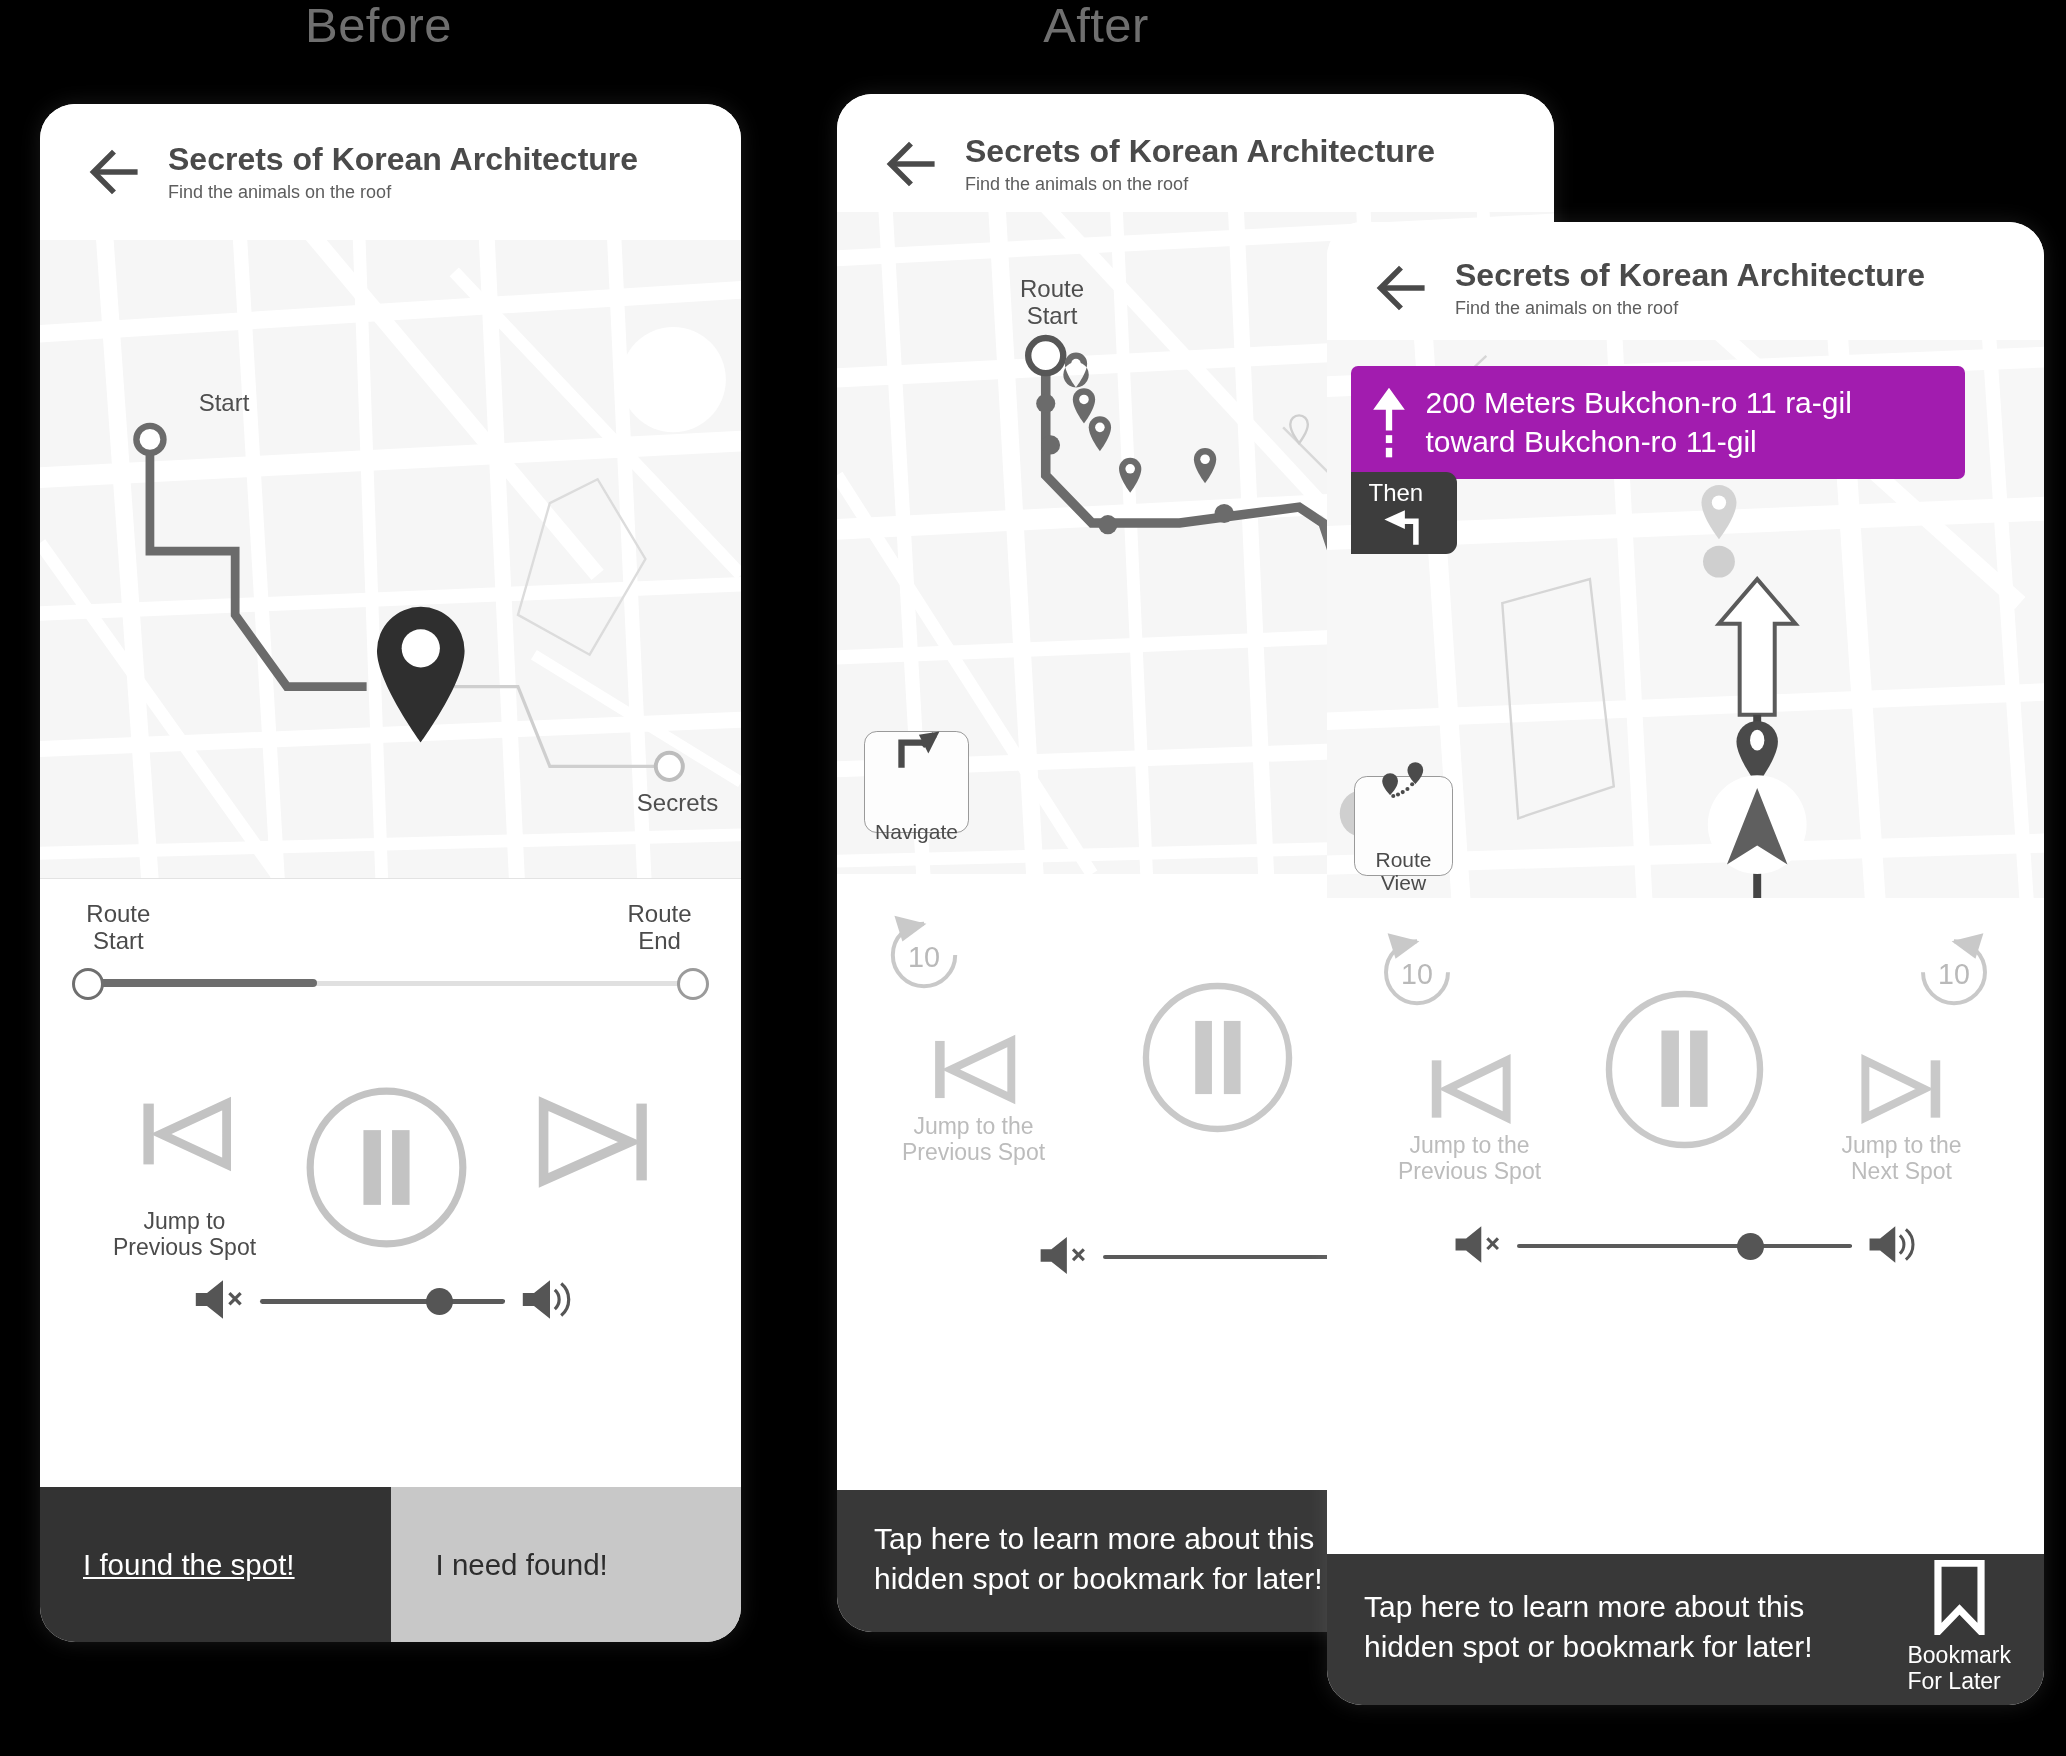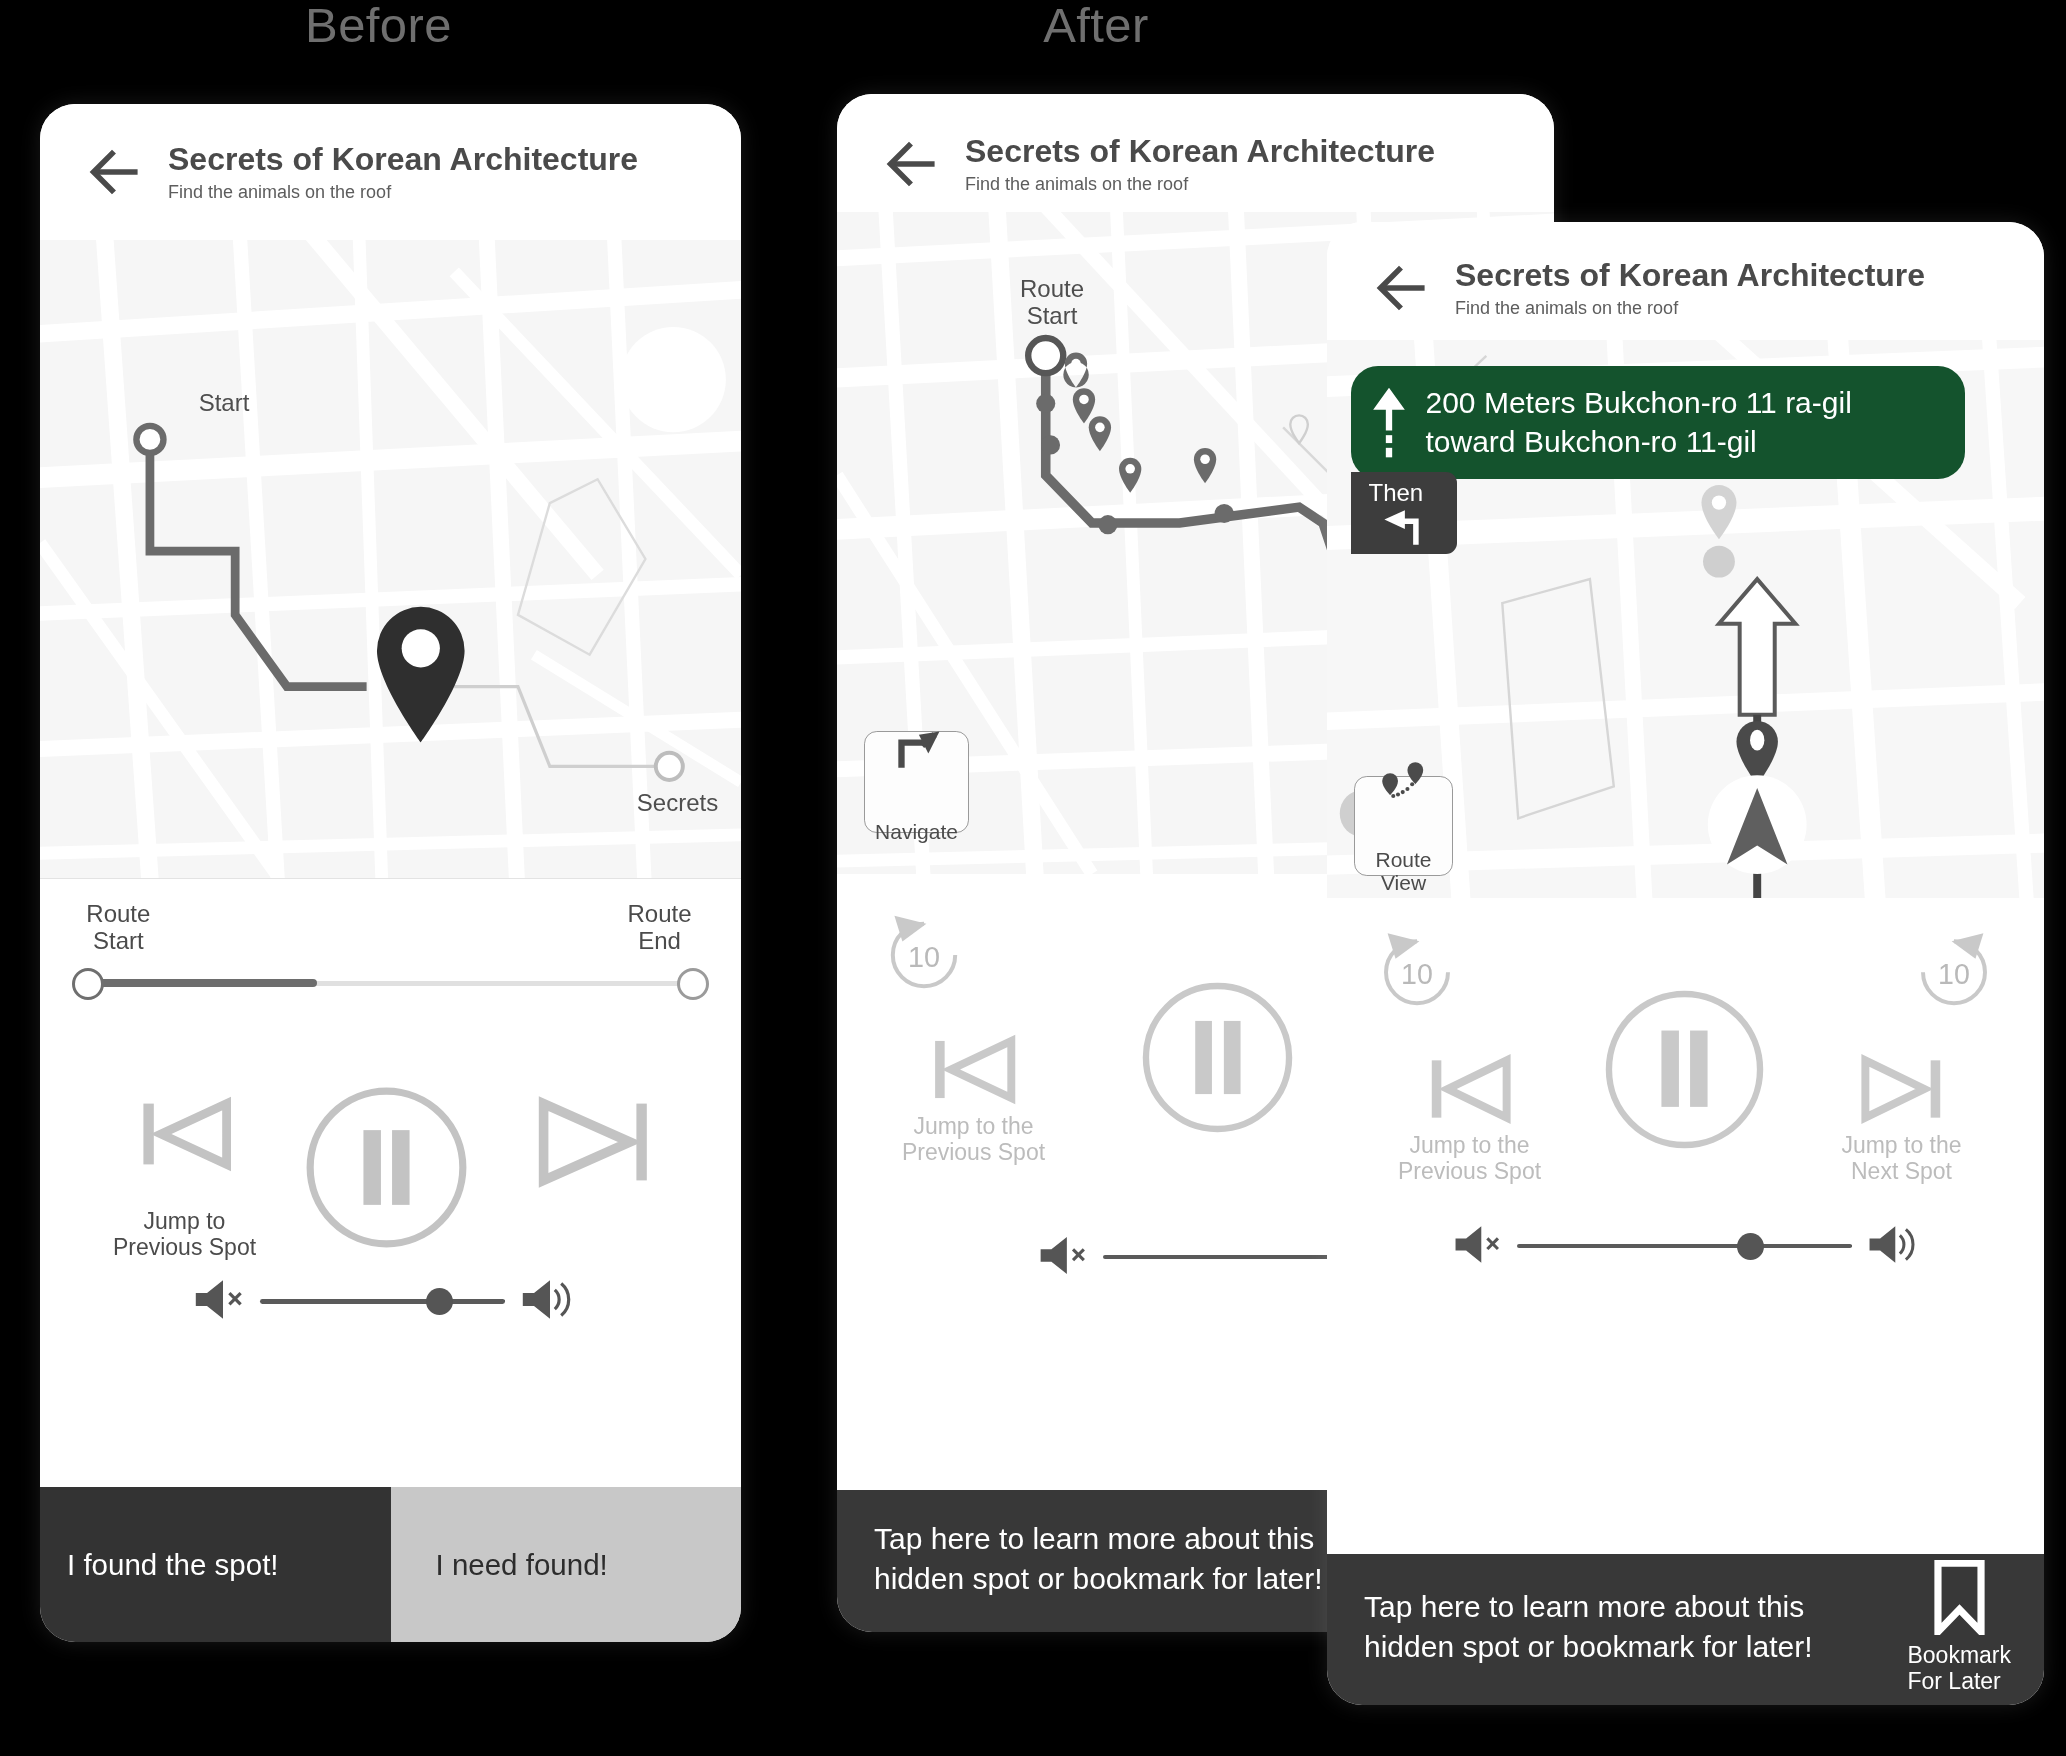--- a/index.html
+++ b/index.html
@@ -98,22 +98,22 @@
     line-height: 1.08; white-space: pre-line; margin-top: 1.6px;
   }
 
   
   .nav-banner {
     position: absolute;
     left: 24px; top: 25.5px;
     z-index: 9;
   }
   .nav-main {
-    background: #14532d;
-    border-radius: 27px;
+    background: #a21caf;
+    border-radius: 7px;
     display: flex;
     align-items: center;
     padding: 17.5px 27px 17.5px 19px;
     min-width: 614px;
   }
   .nav-main .txt {
     color: #fff; font-size: 30px; line-height: 1.30;
     white-space: pre-line; margin-left: 17.5px;
   }
   .nav-then {
@@ -355,21 +355,21 @@
             <svg width="56" height="45" viewBox="0 0 70 56">
               <polygon points="6,20 20,20 40,4 40,52 20,36 6,36" fill="#555"></polygon>
               <path d="M46,16 A16,16 0 0,1 46,40" fill="none" stroke="#555" stroke-width="4"></path>
               <path d="M54,8 A26,26 0 0,1 54,48" fill="none" stroke="#555" stroke-width="4"></path>
             </svg>
           </div>
         </div>
       </div>
 
       <div class="bottom-bar" style="height:155px;">
-        <div class="btn-dark" style="width:50%; padding-left:27px;">I found the spot!</div>
+        <div class="btn-dark" style="width:50%; padding-left:43px;text-decoration:underline;">I found the spot!</div>
         <div class="btn-light" style="width:50%; padding-left:45px;">I need found!</div>
       </div>
     </div>
   </div>
 
   <div class="phone" id="phone-after-1">
     <div class="col">
 
       <div class="hdr compact" style="padding-top:22px">
         <div class="back-arrow">

